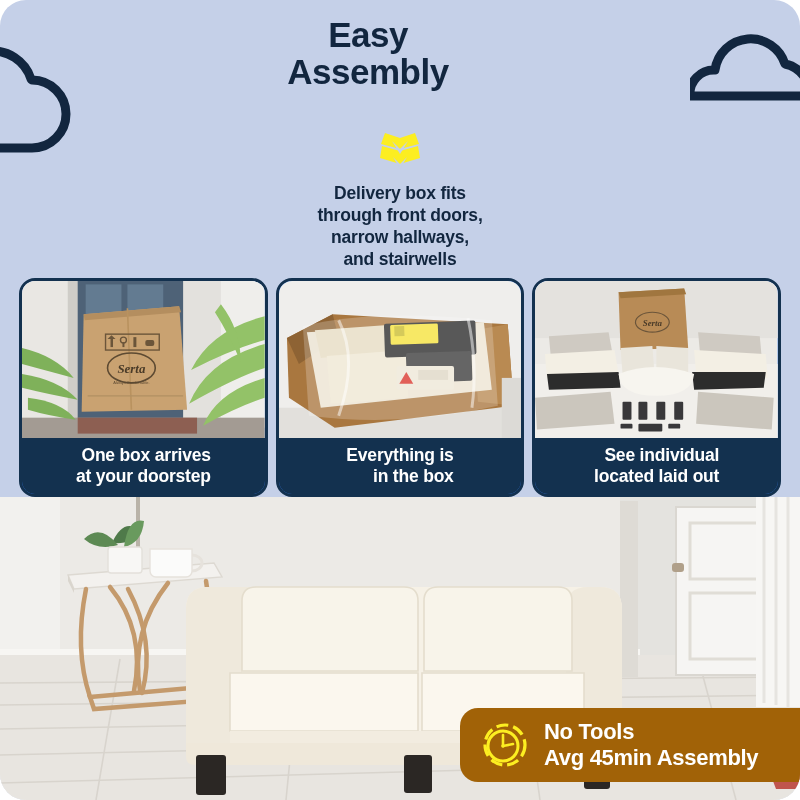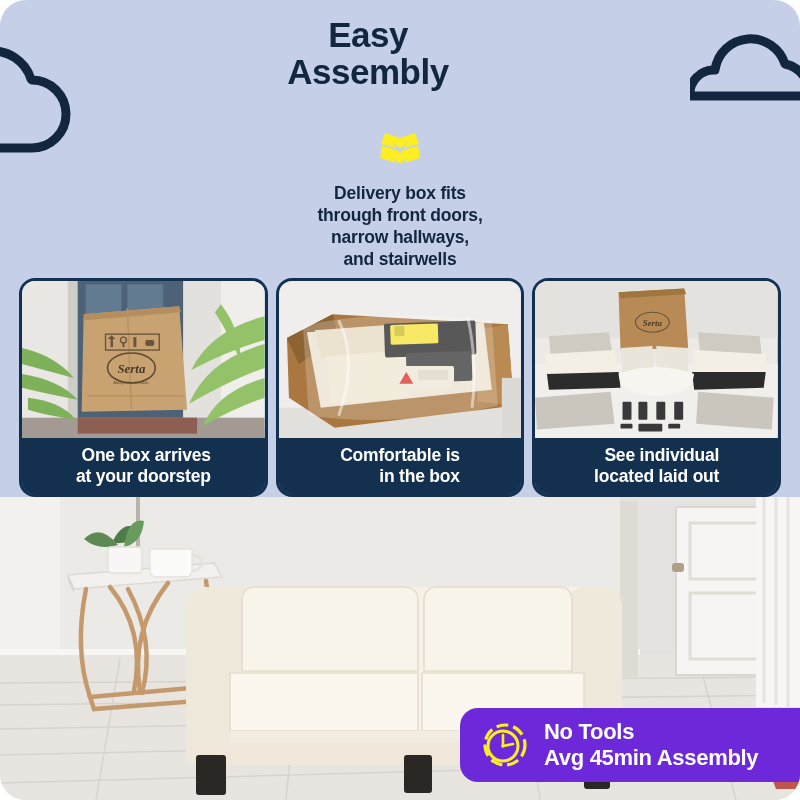--- a/index.html
+++ b/index.html
@@ -37,21 +37,21 @@
     position:absolute;left:0;right:0;bottom:0;height:56px;background:#13314f;color:#fff;
     display:flex;align-items:center;justify-content:center;text-align:right;
     font-weight:bold;font-size:17.5px;line-height:1.2;white-space:pre-line;letter-spacing:-0.2px;
   }
 
   
   .hero{position:absolute;left:0;top:497px;width:800px;height:303px;overflow:hidden;z-index:2;background:#efeeec;}
 
   
   .badge{
-    position:absolute;right:0;bottom:18px;width:340px;height:74px;background:#6d28d9;
+    position:absolute;right:0;bottom:18px;width:340px;height:74px;background:#a16207;
     border-radius:18px 0 0 18px;display:flex;align-items:center;z-index:6;padding-left:22px;box-sizing:border-box;
   }
   .badge .bicon{flex:0 0 auto;margin-right:16px;display:flex;align-items:center;}
   .badge .btext{color:#fff;font-weight:bold;font-size:22px;line-height:1.16;white-space:pre-line;letter-spacing:-0.3px;}
 </style>
 </head>
 <body>
 
 <div class="canvas">
 
@@ -162,21 +162,21 @@
           <rect x="118" y="88" width="58" height="24" rx="2" fill="#eee7d6"></rect>
           <path d="M128 94 l7 12 h-14 Z" fill="#d9342b"></path>
           <rect x="140" y="92" width="30" height="10" fill="#ded6c4"></rect>
 
           <path d="M24 48 q70 -18 190 -6 l6 86 q-96 22 -190 10 Z" fill="#ffffff" fill-opacity="0.22"></path>
           <path d="M60 42 q20 40 0 96" stroke="#ffffff" stroke-width="3" fill="none" stroke-opacity="0.5"></path>
           <path d="M190 40 q10 46 4 90" stroke="#ffffff" stroke-width="3" fill="none" stroke-opacity="0.5"></path>
           <rect x="224" y="100" width="20" height="63" fill="#dcdad6"></rect>
         </svg>
       </div>
-      <div class="cap">Comfortable is
+      <div class="cap">Everything is
 in the box</div>
     </div>
 
     <div class="card">
       <div class="photo">
         <svg width="100%" height="100%" viewBox="0 0 244 163" preserveAspectRatio="xMidYMid slice">
           <rect width="244" height="163" fill="#eceae6"></rect>
           <rect x="0" y="0" width="244" height="60" fill="#e4e2de"></rect>
           <rect x="0" y="86" width="244" height="77" fill="#f1efeb"></rect>
 

